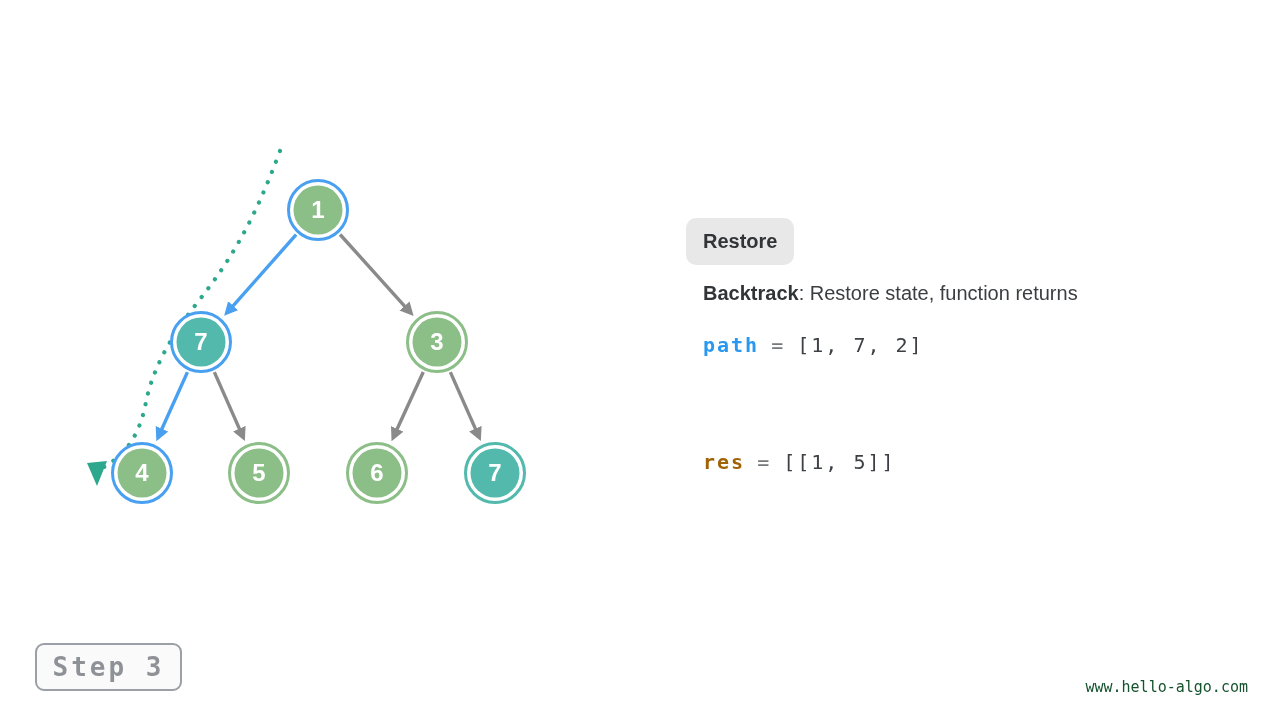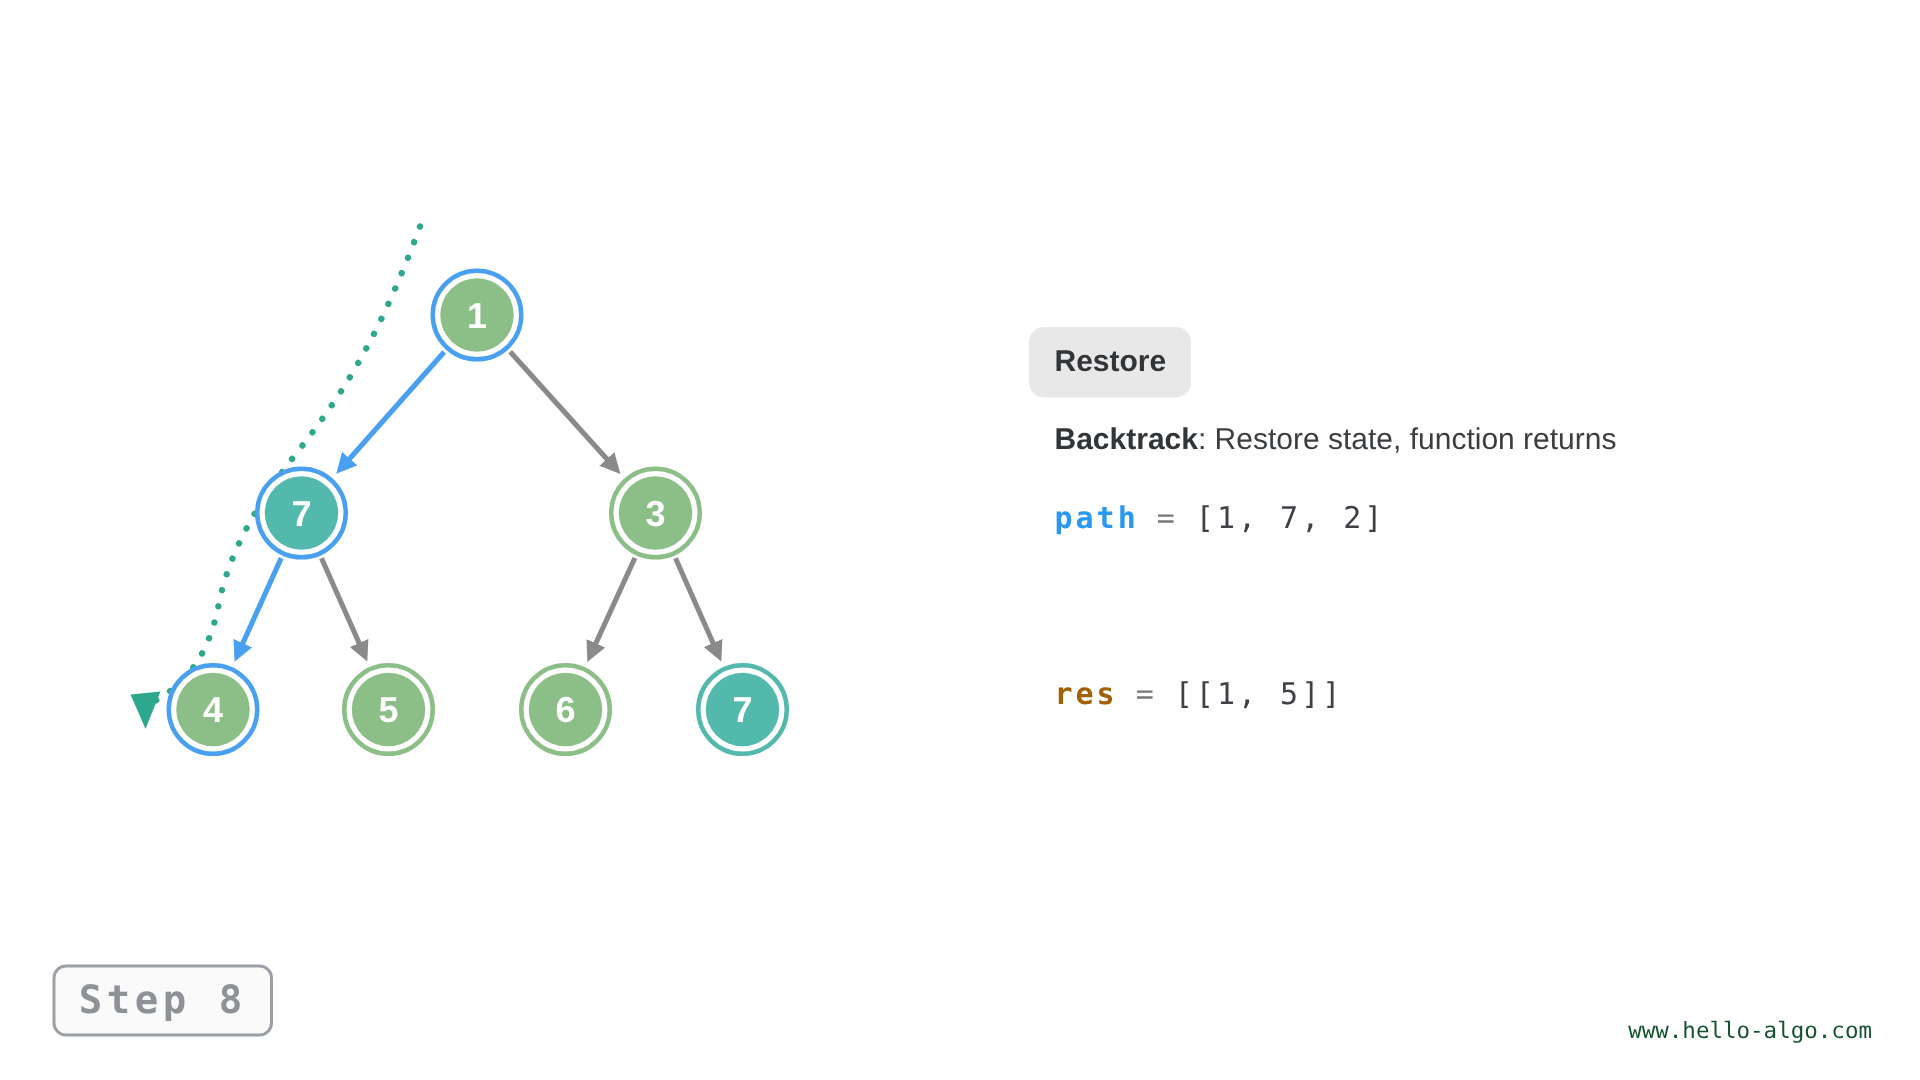--- a/index.html
+++ b/index.html
@@ -121,17 +121,17 @@
 
   <div class="code-line code-path">
     <span class="code-var var-path">path</span><span class="code-eq">=</span><span>[1, 7, 2]</span>
   </div>
 
   <div class="code-line code-res">
     <span class="code-var var-res">res</span><span class="code-eq">=</span><span>[[1, 5]]</span>
   </div>
 
   <div class="step-box">
-    <span>Step 8</span>
+    <span>Step 3</span>
   </div>
 
   <div class="watermark">www.hello-algo.com</div>
 </div>
 
 </body></html>

